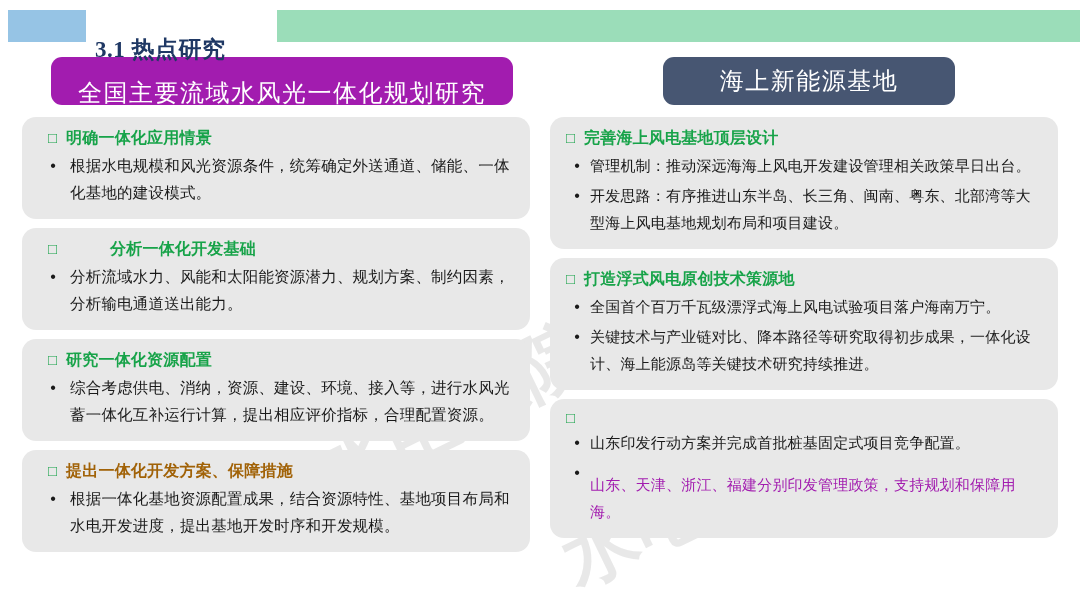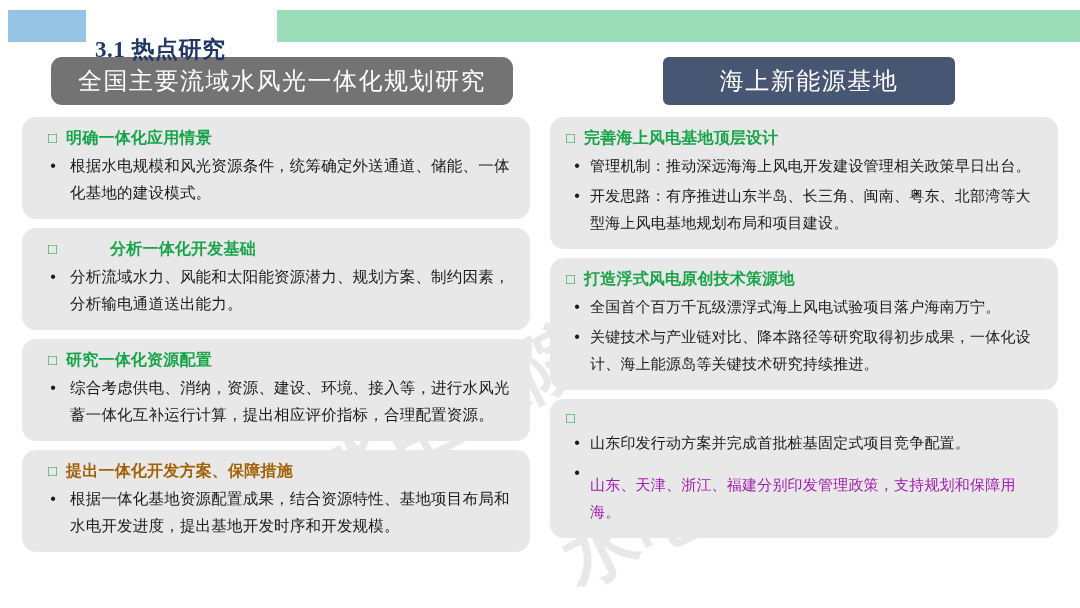--- a/index.html
+++ b/index.html
@@ -90,21 +90,21 @@
     box-sizing: border-box;
     height: 48px;
     border-radius: 11px;
     display: flex;
     align-items: center;
     justify-content: center;
     margin: 9px auto 12px auto;
     padding: 0 24px;
   }
   #banner-left  { width: 462px; }
-  #banner-right { width: 292px; border-radius: 6px; }
+  #banner-right { width: 292px; }
   .section-banner-label {
     font-family: "Liberation Serif", "DejaVu Serif", serif;
     font-size: 24px;
     font-weight: 400;
     letter-spacing: 1.5px;
     white-space: nowrap;
     line-height: 1;
   }
 
   
@@ -171,21 +171,21 @@
 
 <div id="header">
   <div id="header-blue-block" style="background: rgb(150, 196, 229);"></div>
   <div id="header-green-bar" style="background: rgb(155, 221, 185);"></div>
   <div id="header-title" style="color: rgb(31, 56, 100);">3.1 热点研究</div>
 </div>
 
 <div id="board">
 
   <div class="column" id="column-left">
-    <div class="section-banner" id="banner-left" style="background: #737373; color: rgb(255, 255, 255);">
+    <div class="section-banner" id="banner-left" style="background: #a21caf; color: rgb(255, 255, 255); align-items: flex-end;">
       <span class="section-banner-label">全国主要流域水风光一体化规划研究</span>
     </div>
     <div id="left-cards">
         <div class="card card-left" style="background: rgb(232, 232, 232);">
           <div class="card-heading">
             <span class="sq-icon" style="color: rgb(23, 163, 73);">□</span>
             <span class="card-heading-text" style="color: rgb(23, 163, 73);">明确一体化应用情景</span>
           </div>
           <div class="bullets">
             <div class="bullet">

